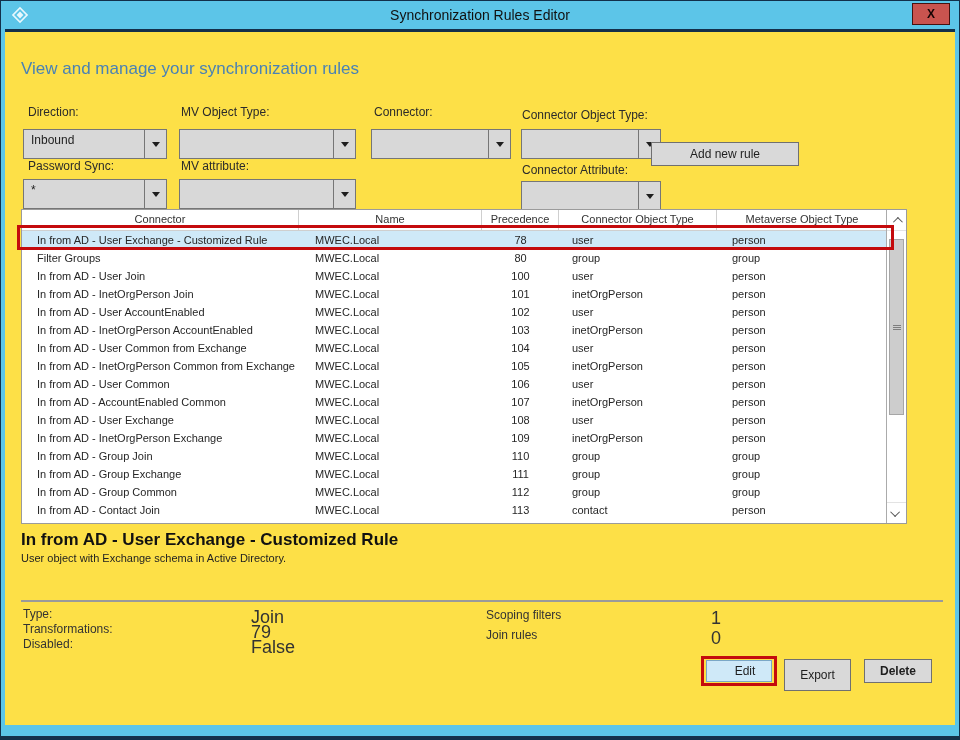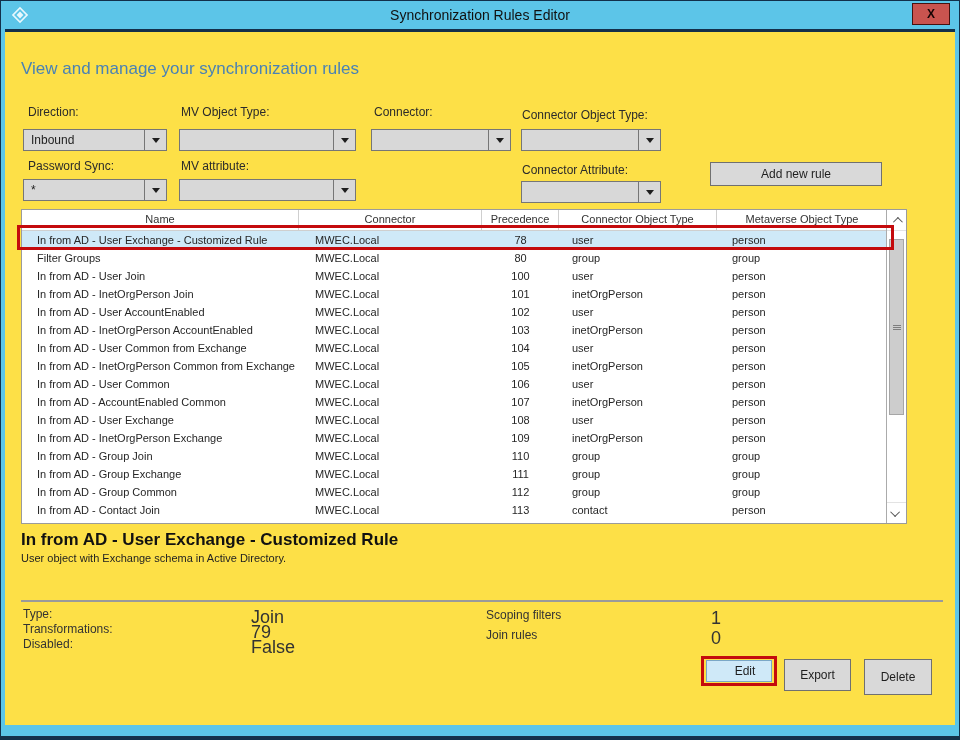--- a/index.html
+++ b/index.html
@@ -34,21 +34,21 @@
   .side-right{position:absolute;right:0;top:28px;bottom:3px;width:4px;background:#5cc5e8;}
   .bottom-bar{position:absolute;left:0;right:0;bottom:3px;height:11px;background:#5cc5e8;}
   .bottom-dark{position:absolute;left:0;right:0;bottom:0;height:3px;background:#14304a;}
 
   .page-heading{
     position:absolute;left:20px;top:58px;font-size:17px;color:#4a82b4;
   }
 
   .flabel{position:absolute;font-size:12px;color:#2b2b2b;}
   .dd{
-    position:absolute;height:22px;background:#d8d8d8;border:1px solid #767676;
+    position:absolute;height:30px;background:#d8d8d8;border:1px solid #767676;
     display:flex;align-items:stretch;box-sizing:border-box;gap:8px;
   }
   .dd .val{flex:1;font-size:12px;color:#1e1e1e;line-height:20px;padding:0 7px;overflow:hidden;}
   .dd .arrow-box{width:21px;border-left:1px solid #767676;display:flex;align-items:center;justify-content:center;}
   .tri-down{width:0;height:0;border-left:4px solid transparent;border-right:4px solid transparent;border-top:5px solid #1e1e1e;}
 
   .btn{
     position:absolute;background:#d9d9d9;border:1px solid #707070;
     font-size:12px;color:#1e1e1e;display:flex;align-items:center;justify-content:center;
     box-sizing:border-box;cursor:default;
@@ -159,21 +159,21 @@
   </div>
 
   <div class="flabel" style="left:521px;top:107px;">Connector Object Type:</div>
   <div class="dd" style="left:520px;top:128px;width:140px;">
     <span class="val"></span>
     <span class="arrow-box">
         <span class="tri-down"></span>
       </span>
   </div>
 
-  <div class="btn" style="left:709px;top:141px;width:172px;height:24px;margin-top:20px;">Add new rule</div>
+  <div class="btn" style="left:650px;top:141px;width:148px;height:24px;">Add new rule</div>
 
   <div class="flabel" style="left:27px;top:158px;">Password Sync:</div>
   <div class="dd" style="left:22px;top:178px;width:144px;">
     <span class="val">*</span>
     <span class="arrow-box">
         <span class="tri-down"></span>
       </span>
   </div>
 
   <div class="flabel" style="left:180px;top:158px;">MV attribute:</div>
@@ -188,22 +188,22 @@
   <div class="dd" style="left:520px;top:180px;width:140px;">
     <span class="val"></span>
     <span class="arrow-box">
         <span class="tri-down"></span>
       </span>
   </div>
 
   <div class="tbl">
     <div class="tbl-main">
       <div class="thead">
+        <div class="thcell">Connector</div>
         <div class="thcell">Name</div>
-        <div class="thcell">Connector</div>
         <div class="thcell">Precedence</div>
         <div class="thcell">Connector Object Type</div>
         <div class="thcell">Metaverse Object Type</div>
       </div>
       <div>
           <div class="trow selected">
             <div class="tcell c-name">In from AD - User Exchange - Customized Rule</div>
             <div class="tcell c-conn">MWEC.Local</div>
             <div class="tcell c-prec">78</div>
             <div class="tcell c-cot">user</div>
@@ -352,15 +352,15 @@
   <div class="dl-value" style="left:250px;top:636px;">False</div>
 
   <div class="dl-label" style="left:485px;top:607px;">Scoping filters</div>
   <div class="dl-value" style="left:710px;top:607px;">1</div>
   <div class="dl-label" style="left:485px;top:627px;">Join rules</div>
   <div class="dl-value" style="left:710px;top:627px;">0</div>
 
   <div class="btn edit" style="left:705px;top:659px;width:66px;height:22px;padding-left:12px;">Edit</div>
   <div class="annot" style="left:700px;top:655px;width:76px;height:30px;"></div>
   <div class="btn" style="left:783px;top:658px;width:67px;height:32px;">Export</div>
-  <div class="btn" style="left:863px;top:658px;width:68px;height:36px;">Delete</div>
+  <div class="btn" style="left:863px;top:658px;width:68px;height:24px;font-weight:bold;">Delete</div>
 
 </div>
 
 </body></html>

